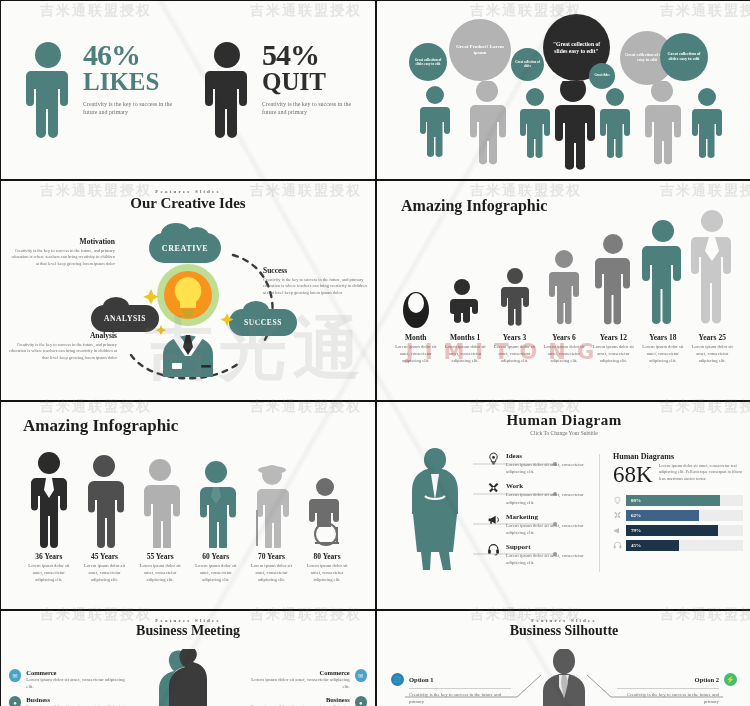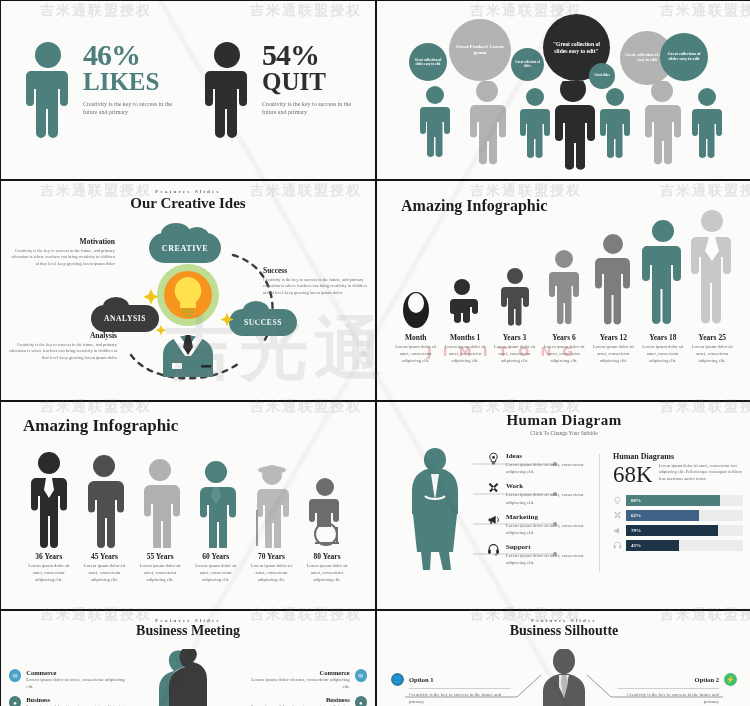--- a/index.html
+++ b/index.html
@@ -9,21 +9,21 @@
 
   
   .wm-tile{position:absolute;inset:0;pointer-events:none;z-index:40;
     font-family:"DejaVu Sans",sans-serif;color:rgba(120,120,120,.17);
     font-size:14px;letter-spacing:2px;font-weight:700;overflow:hidden;}
   .wm-tile span{position:absolute;white-space:nowrap;}
   .wm-big{position:absolute;left:0;right:0;top:292px;height:115px;z-index:39;
     display:flex;align-items:center;justify-content:center;flex-direction:row;pointer-events:none;gap:39px;}
   .wm-big .cn{font-family:"DejaVu Sans",sans-serif;font-size:68px;font-weight:700;
     color:rgba(130,130,130,.14);letter-spacing:6px;line-height:.95;}
-  .wm-big .en{font-family:"DejaVu Sans",sans-serif;font-size:13px;font-weight:700;
+  .wm-big .en{font-family:"DejaVu Sans",sans-serif;font-size:21px;font-weight:700;
     color:rgba(190,60,60,.30);letter-spacing:11px;margin-top:4px;text-align:center;}
   .wm-big .yr{font-family:"DejaVu Sans",sans-serif;font-size:34px;font-weight:700;
     color:rgba(140,140,140,.16);letter-spacing:46px;margin-top:4px;}
   .wm-diag{position:absolute;inset:0;z-index:38;pointer-events:none;
     background:
       linear-gradient(120deg,rgba(0,0,0,0) 48.6%,rgba(0,0,0,.045) 49%,rgba(0,0,0,0) 49.5%),
       linear-gradient(60deg,rgba(0,0,0,0) 48.6%,rgba(0,0,0,.045) 49%,rgba(0,0,0,0) 49.5%);}
 
   
   .grid{position:absolute;inset:0;display:grid;

